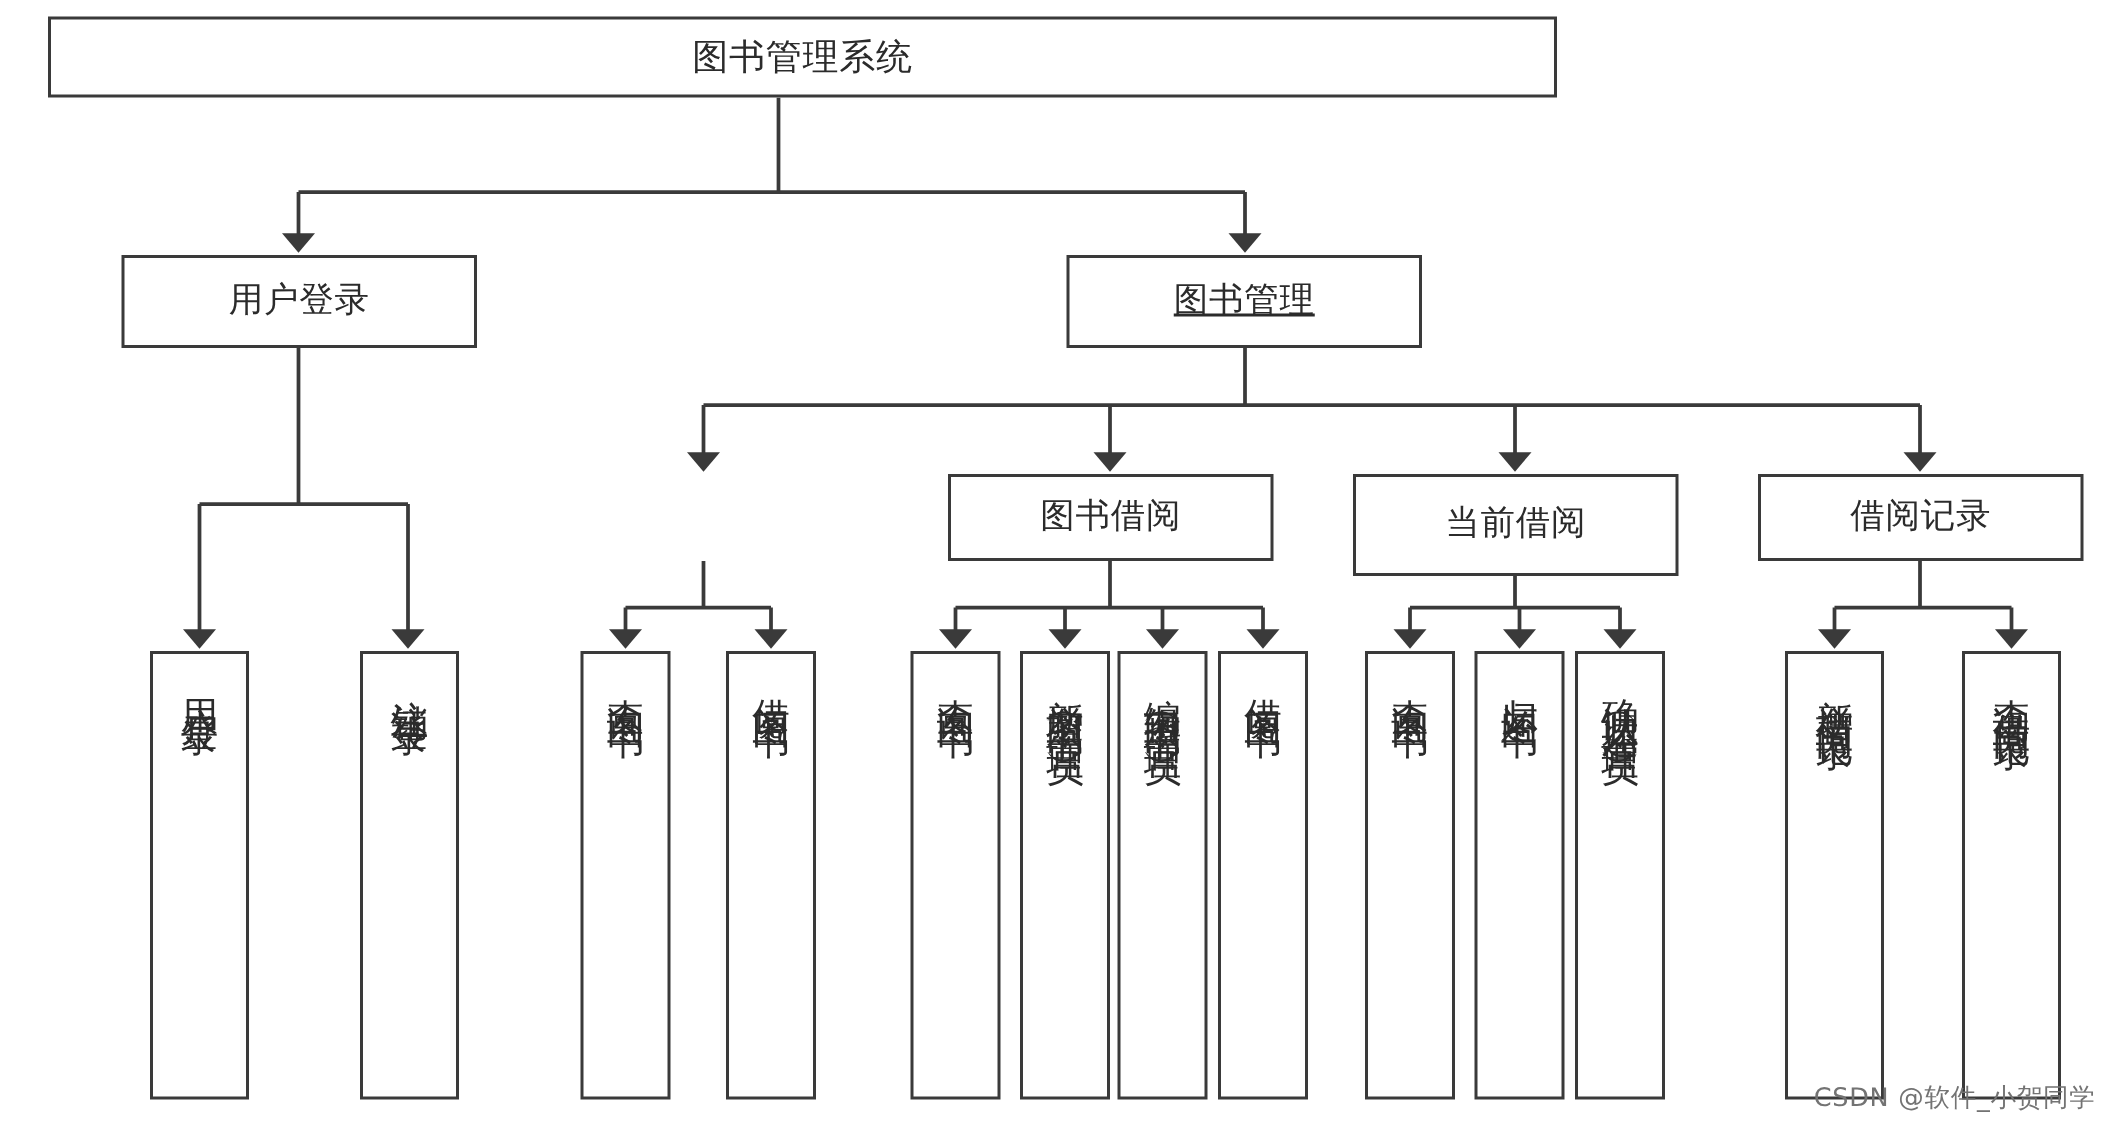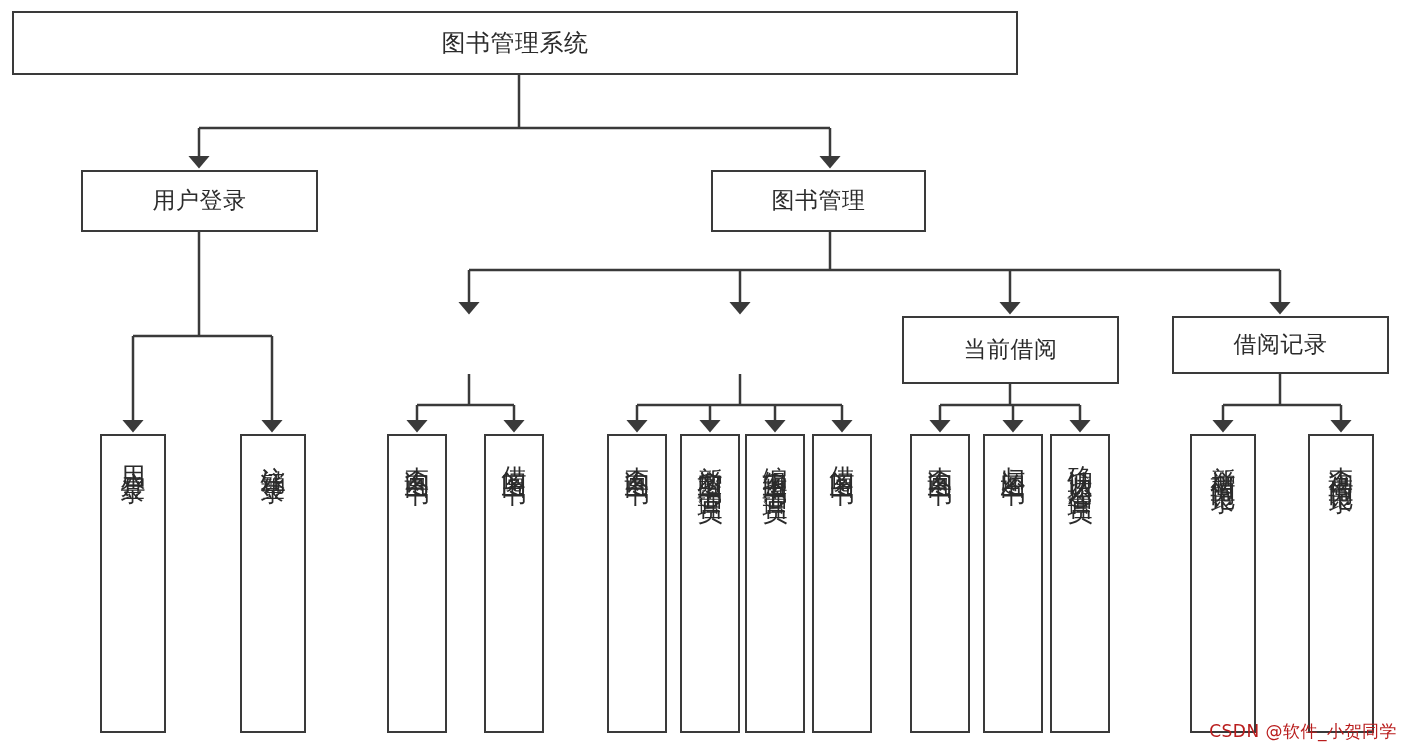--- a/index.html
+++ b/index.html
@@ -47,21 +47,21 @@
     font-size:25px;
     line-height:1.0;
     letter-spacing:5px;
     max-height:270px;
   }
   .watermark{
     position:absolute;
     right:8px;
     bottom:4px;
     font-size:17px;
-    color:#b91c1c;
+    color:#737373;
     white-space:nowrap;
     letter-spacing:0.5px;
   }
 </style>
 </head>
 <body>
 
 <div id="diagram-root">
 
   <svg id="edge-layer" viewBox="0 0 1405 747" width="1405" height="747" xmlns="http://www.w3.org/2000/svg">
@@ -107,31 +107,34 @@
       <path d="M1013,405 L1013,426" marker-end="url(#arrow)"></path>
       <path d="M1080,405 L1080,426" marker-end="url(#arrow)"></path>
 
       <path d="M1280,374 L1280,405"></path>
       <path d="M1223,405 L1341,405"></path>
       <path d="M1223,405 L1223,426" marker-end="url(#arrow)"></path>
       <path d="M1341,405 L1341,426" marker-end="url(#arrow)"></path>
     </g>
   </svg>
 
-  <div class="node h root" id="n-root" style="left: 12px; top: 11px; width: 1006px; height: 64px;">
+  <div class="node h root" id="n-root" style="left: 32px; top: 11px; width: 1006px; height: 54px;">
     <span class="label">图书管理系统</span>
   </div>
 
   <div class="node h" id="n-l2-0" style="left: 81px; top: 170px; width: 237px; height: 62px;">
     <span class="label">用户登录</span>
   </div>
-  <div class="node h" id="n-l2-1" style="left: 711px; top: 170px; width: 215px; height: 62px;">
+  <div class="node h" id="n-l2-1" style="left: 711px; top: 170px; width: 237px; height: 62px; text-decoration: underline;">
     <span class="label">图书管理</span>
   </div>
 
+  <div class="node h" id="n-l3-1" style="left: 632px; top: 316px; width: 217px; height: 58px;">
+    <span class="label">图书借阅</span>
+  </div>
   <div class="node h" id="n-l3-2" style="left: 902px; top: 316px; width: 217px; height: 68px;">
     <span class="label">当前借阅</span>
   </div>
   <div class="node h" id="n-l3-3" style="left: 1172px; top: 316px; width: 217px; height: 58px;">
     <span class="label">借阅记录</span>
   </div>
 
   <div class="node v" id="n-leaf-0" style="left: 100px; top: 434px; width: 66px; height: 299px;">
     <span class="label">用户登录</span>
   </div>

